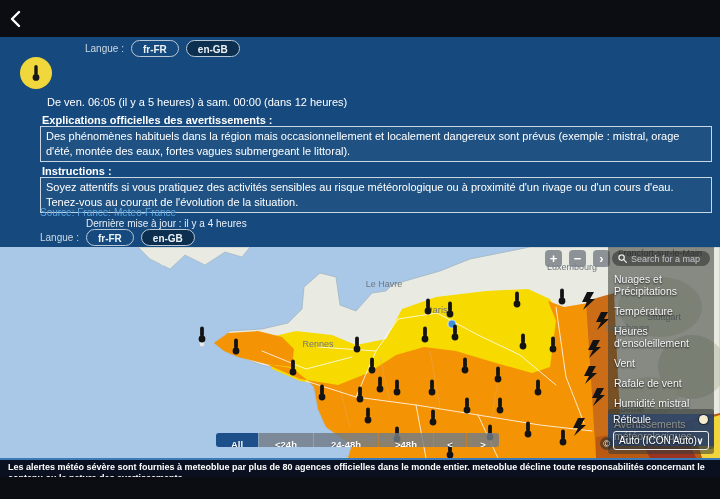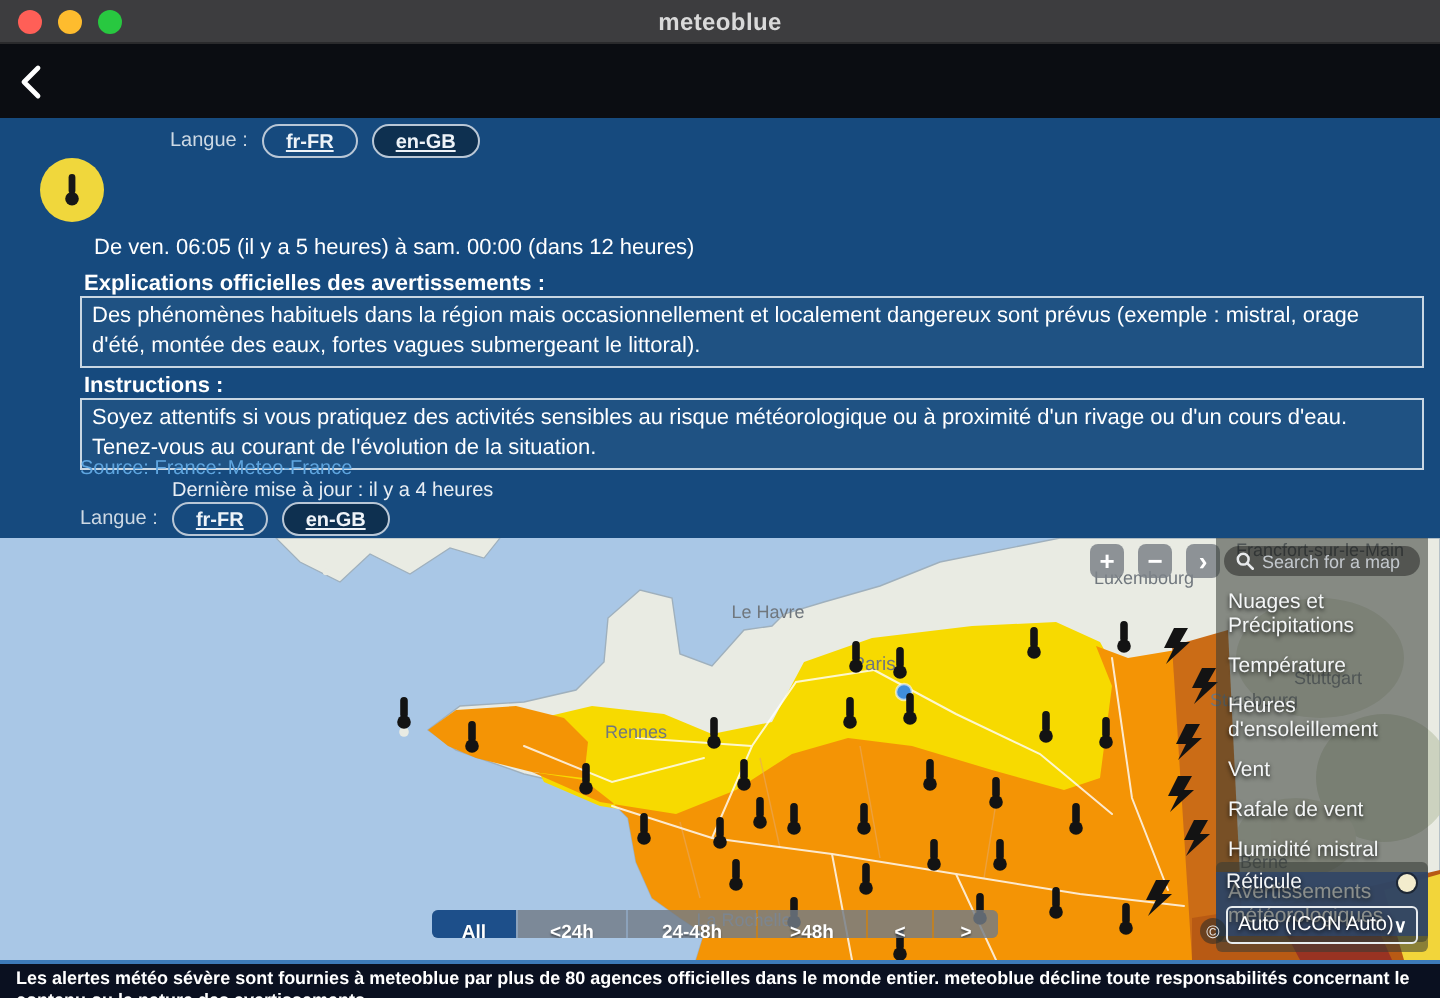--- a/index.html
+++ b/index.html
@@ -18,21 +18,21 @@
   
   .navbar{height:37px;background:#0b0d12;display:flex;align-items:center;padding-left:10px;box-sizing:border-box;}
   .back-btn{width:22px;height:24px;display:flex;align-items:center;cursor:pointer;}
 
   
   .warnsec{position:relative;height:210px;background:#164a7e;color:#fff;}
   .lang-row{position:absolute;display:flex;align-items:center;gap:7px;}
   .lang-row .lang-label{font-size:10px;color:#cdd9e4;}
   .lang-btn{height:17px;line-height:17px;padding:0 11px;border-radius:10px;border:1.5px solid #b9c7d6;
             font-size:10px;font-weight:700;color:#eef3f8;background:transparent;cursor:pointer;
-            font-family:"Liberation Sans",sans-serif;text-decoration:underline;}
+            font-family:"Liberation Sans",sans-serif;}
   .lang-btn.active{background:#0e3050;}
   .lang-row.row1{left:85px;top:3px;}
   .lang-row.row2{left:40px;top:192px;}
 
   .warn-head{position:absolute;left:20px;top:20px;display:flex;}
   .warn-icon{width:32px;height:32px;border-radius:50%;background:#f0d73c;display:flex;
              align-items:center;justify-content:center;flex:0 0 32px;}
   .warn-titleblock{margin-left:6px;padding-top:1px;}
   .warn-title{font-size:13px;font-weight:700;}
   .warn-badges{margin-top:5px;display:flex;align-items:center;gap:8px;}
@@ -89,28 +89,20 @@
   
   .footer{height:19px;background:#0a1020;border-top:2px solid #3d7ab8;box-sizing:border-box;
           overflow:hidden;}
   .footer p{margin:0;padding:2px 8px 0;font-size:9px;font-weight:700;color:#fff;line-height:1.25;}
 </style>
 </head>
 <body>
 
 <div class="window">
 
-  <div class="titlebar">
-    <div class="lights">
-      <div class="light" style="background:#ff5f57"></div>
-      <div class="light" style="background:#febc2e"></div>
-      <div class="light" style="background:#28c840"></div>
-    </div>
-    <div class="title">meteoblue</div>
-  </div>
 
   <div class="navbar">
     <div class="back-btn">
       <svg width="11" height="18" viewBox="0 0 11 18">
         <polyline points="9,2 2,9 9,16" fill="none" stroke="#fff" stroke-width="2.4" stroke-linecap="round" stroke-linejoin="round"></polyline>
       </svg>
     </div>
   </div>
 
   <div class="warnsec">

